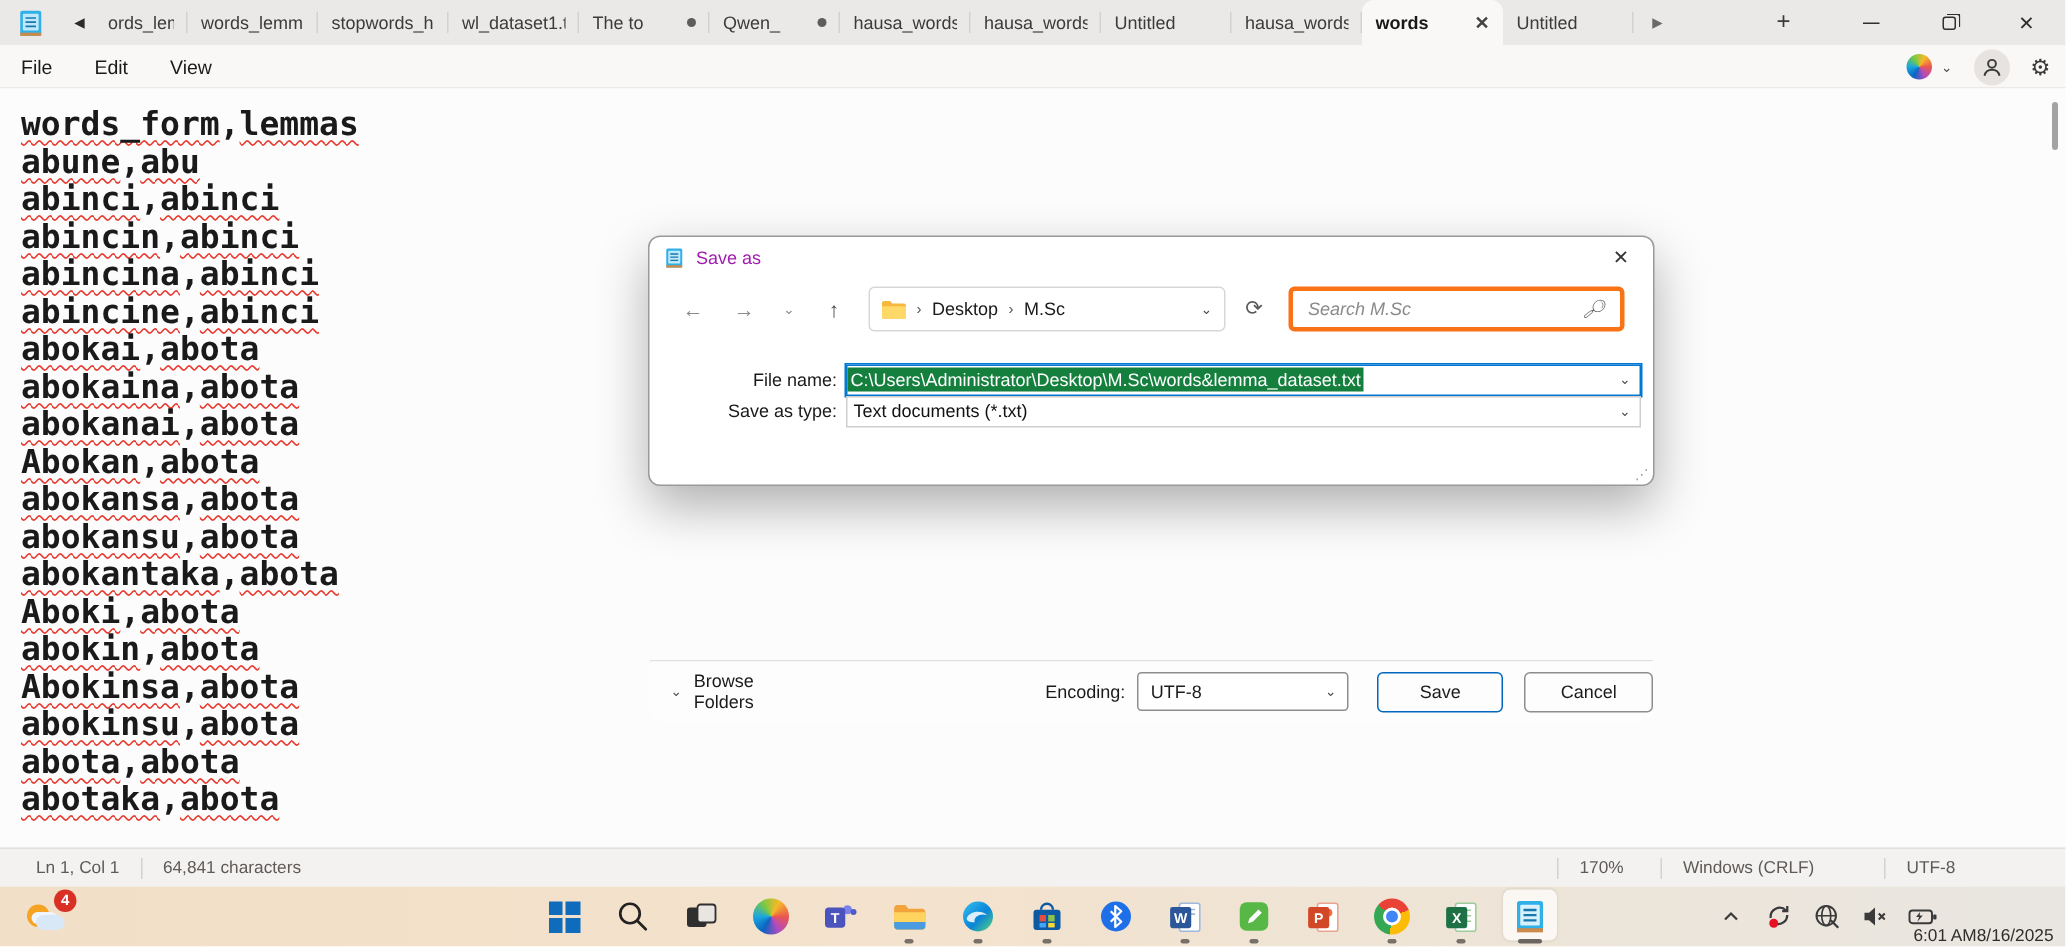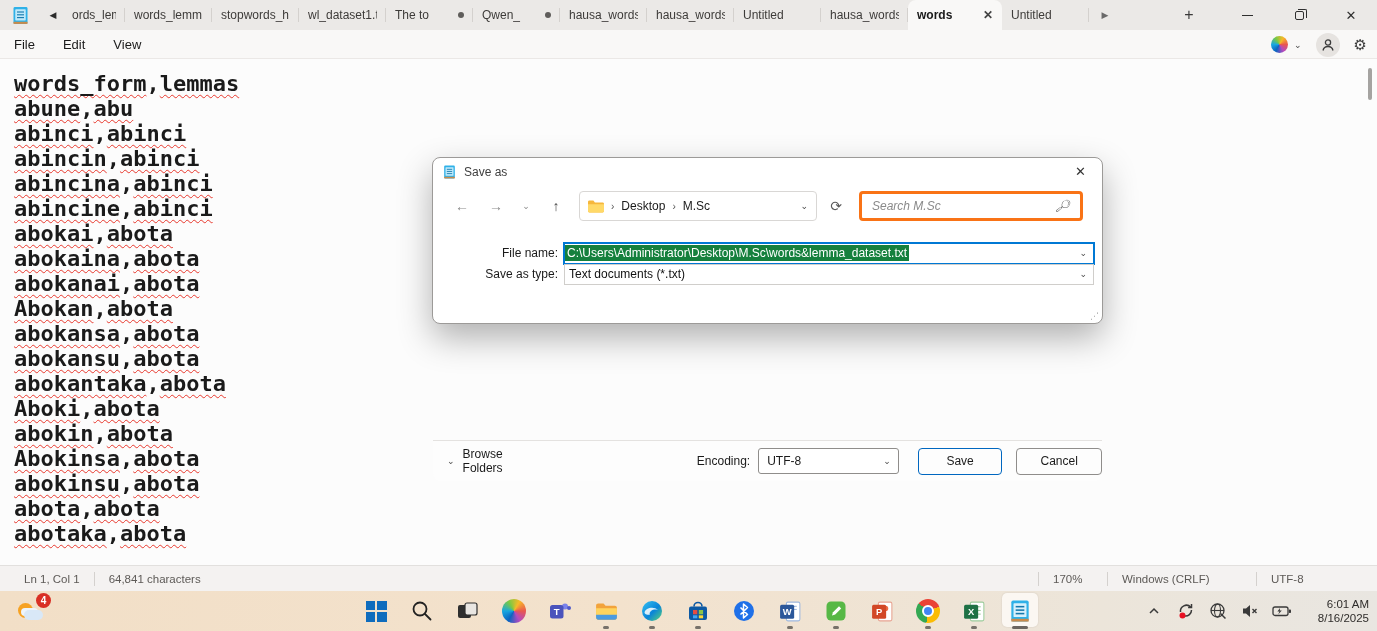--- a/index.html
+++ b/index.html
@@ -41,21 +41,21 @@
   .editor { position:absolute; left:0; top:59px; width:1377px; height:506px; background:#fcfcfc; overflow:hidden; }
   .editor-inner { padding:12px 0 0 14px; }
   .eline { font-family:"DejaVu Sans Mono", monospace; font-size:22px; font-weight:600; line-height:25px; color:#1a1a1a; white-space:pre; letter-spacing:0; }
   .eline .w { text-decoration:underline wavy #e8392e; text-decoration-thickness:1px; text-underline-offset:3px; }
   .vscroll { position:absolute; right:5px; top:9px; width:4px; height:32px; background:#a5a3a1; border-radius:2px; }
 
   
   .dialog { position:absolute; left:432px; top:157px; width:671px; height:167px; background:#fff; border:1px solid #9c9a98; border-radius:8px; box-shadow:0 14px 34px rgba(0,0,0,.30); z-index:5; }
   .dlg-title { height:27px; display:flex; align-items:center; padding:0 10px; }
   .dlg-title .app-icon { width:13px; height:16px; margin:0 8px 0 0; }
-  .dlg-title-text { font-size:12px; color:#404040; flex:1; }
+  .dlg-title-text { font-size:12px; color:#a21caf; flex:1; }
   .dlg-close { font-size:13px; color:#333; padding:0 6px; }
   .dlg-nav { height:42px; display:flex; align-items:center; padding:0 12px; }
   .nav-arrow { color:#8b8b8b; font-size:14px; width:34px; text-align:center; }
   .nav-arrow.up { color:#4a4a4a; }
   .nav-arrow.small { font-size:9px; width:26px; }
   .crumb-box { width:238px; height:30px; border:1px solid #d9d7d5; border-radius:4px; display:flex; align-items:center; padding:0 8px; margin-left:6px; }
   .crumb-box .sep { font-size:10px; color:#555; margin:0 7px; }
   .crumb-box .seg { font-size:12px; color:#1a1a1a; }
   .crumb-box .chev { margin-left:auto; }
   .refresh { width:38px; text-align:center; color:#5a5a5a; font-size:14px; font-family:"DejaVu Sans", sans-serif; }
@@ -99,21 +99,21 @@
   .tb-slot.active-app .bg { position:absolute; left:5px; top:2px; width:36px; height:34px; background:#fbf7f2; border-radius:5px; box-shadow:0 0 2px rgba(0,0,0,.12); }
   .tb-slot.active-app .ind { width:16px; background:#6b6560; }
   .tb-icon { width:25px; height:25px; position:relative; z-index:1; display:flex; align-items:center; justify-content:center; }
   .win-logo { width:21px; height:21px; display:grid; grid-template-columns:1fr 1fr; grid-template-rows:1fr 1fr; gap:2px; }
   .win-logo span { background:#0f6cbd; }
   .chrome-ic { width:24px; height:24px; border-radius:50%; background:conic-gradient(from -50deg,#ea4335 0 33%,#fbbc05 0 66%,#34a853 0 100%); position:relative; }
   .chrome-ic::after { content:""; position:absolute; inset:6px; border-radius:50%; background:#4285f4; border:2px solid #fff; }
   .copilot-ic { width:24px; height:24px; border-radius:50%; background:conic-gradient(from 210deg,#0b64c0,#19a7e0,#7ac943,#f7b928,#e9574f,#b44ac0,#0b64c0); }
   .tray { position:absolute; right:84px; top:0; height:40px; display:flex; align-items:center; gap:10px; }
   .tray-ic { width:22px; height:22px; display:flex; align-items:center; justify-content:center; }
-  .clock { position:absolute; right:8px; top:0; height:40px; display:flex; flex-direction:column; justify-content:center; align-items:flex-end; font-size:11.5px; color:#2f2d2b; line-height:14px; }
+  .clock { position:absolute; right:8px; top:0; height:40px; display:flex; flex-direction:row; justify-content:center; align-items:flex-end; font-size:11.5px; color:#2f2d2b; line-height:14px; }
 </style>
 </head>
 <body>
 
 <div class="titlebar">
   <svg class="app-icon" viewBox="0 0 24 30">
     <rect x="2" y="3" width="20" height="24" rx="2" fill="#2fb1e8"></rect>
     <rect x="4.5" y="6" width="15" height="16" rx="1" fill="#bfe9fa"></rect>
     <line x1="7" y1="10" x2="17" y2="10" stroke="#1579ad" stroke-width="1.6"></line>
     <line x1="7" y1="14" x2="17" y2="14" stroke="#1579ad" stroke-width="1.6"></line>

